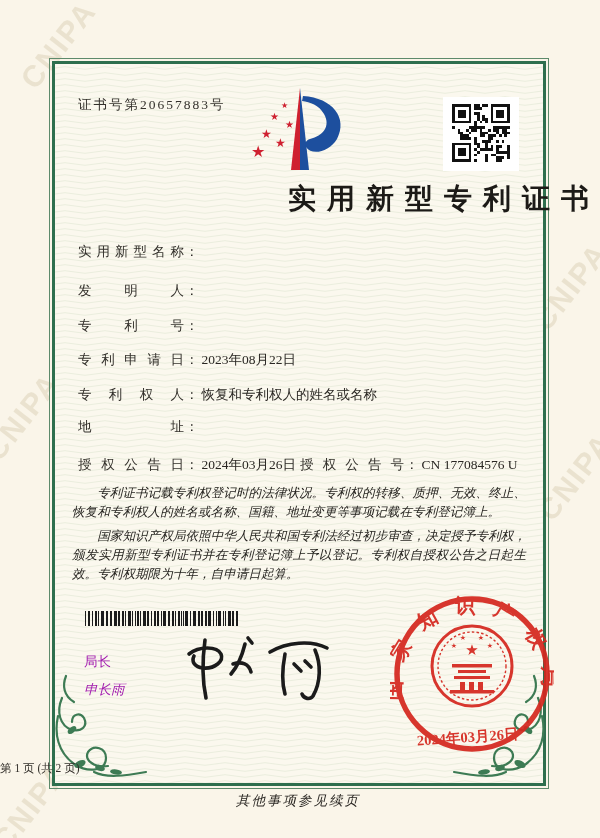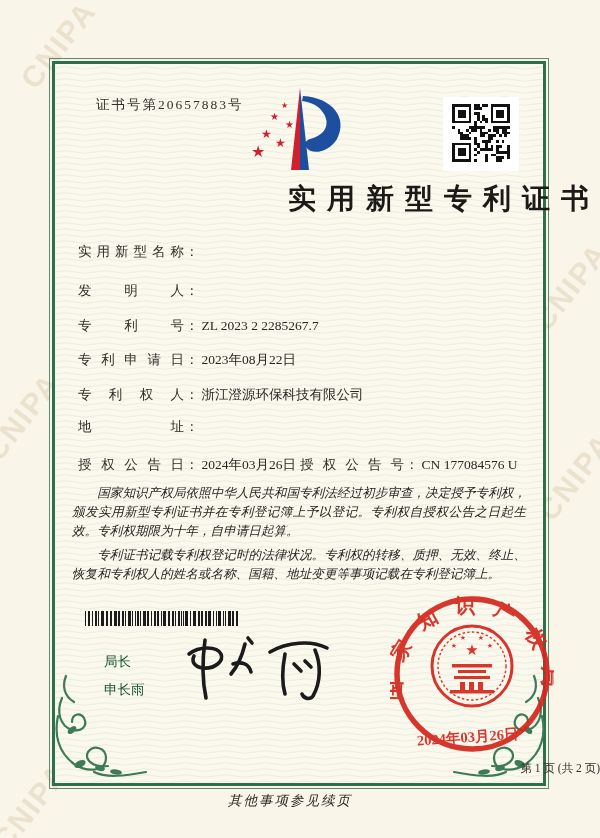--- a/index.html
+++ b/index.html
@@ -17,21 +17,21 @@
   }
   .wm.light{color:rgba(226,218,196,0.5);}
   
   .cert{
     position:absolute;left:52px;top:61px;width:488px;height:719px;
     border:3px solid #2e6f4e;outline:1px solid #5d8a6b;outline-offset:2px;
     background:#fbf8ee;
   }
   .waves{position:absolute;left:0;top:0;width:100%;height:100%;pointer-events:none;}
   
-  .cert-no{position:absolute;left:96px;top:96px;font-size:13.5px;letter-spacing:2px;color:#33302b;}
+  .cert-no{position:absolute;left:78px;top:96px;font-size:13.5px;letter-spacing:2px;color:#33302b;}
   .logo{position:absolute;left:247px;top:84px;width:106px;height:90px;}
   .logo svg{position:absolute;left:0;top:0;}
   .logo .star{position:absolute;color:#cf2030;line-height:1;font-family:"DejaVu Sans",sans-serif;}
   .qr-wrap{position:absolute;left:443px;top:97px;width:76px;height:74px;background:#ffffff;}
   .qr-wrap svg{position:absolute;left:9px;top:7px;}
   .title{
     position:absolute;left:0;top:180px;width:600px;text-align:right;
     font-size:28px;font-weight:bold;letter-spacing:11px;color:#1c1a17;
   }
   
@@ -43,31 +43,31 @@
   .f-value.wrap{max-width:336px;}
   .pair2{position:absolute;left:222px;top:0;display:flex;align-items:flex-start;}
   .pair2 .f-label{width:104px;}
   
   .paras{position:absolute;left:72px;top:484px;width:454px;font-size:12.6px;line-height:19px;
          text-align:justify;color:#262420;font-style:italic;}
   .paras p{margin:0 0 5px 0;text-indent:2em;}
   
   .barcode{position:absolute;left:85px;top:611px;width:154px;height:15px;}
   
-  .signer{position:absolute;left:104px;top:655px;font-family:"Liberation Sans","DejaVu Sans",sans-serif;
-          font-size:13.5px;color:#14532d;line-height:1;}
+  .signer{position:absolute;left:84px;top:655px;font-family:"Liberation Sans","DejaVu Sans",sans-serif;
+          font-size:13.5px;color:#a21caf;line-height:1;}
   .signer .t{display:block;}
-  .signer .n{display:block;margin-top:14px;}
+  .signer .n{display:block;margin-top:14px;font-style:italic;}
   .signature{position:absolute;left:175px;top:626px;width:165px;height:80px;}
   
   .seal{position:absolute;left:390px;top:592px;width:164px;height:164px;opacity:0.93;}
   
-  .page-note{position:absolute;left:0;top:761px;width:600px;text-align:right;font-size:11.5px;color:#33302b;}
+  .page-note{position:absolute;left:0;top:761px;width:600px;text-align:left;font-size:11.5px;color:#33302b;}
   .footer-note{position:absolute;left:0;top:792px;width:580px;text-align:center;font-size:13.5px;
-               color:#2a2723;font-style:italic;letter-spacing:2px;}
+               color:#2a2723;font-style:italic;letter-spacing:2px;padding-left:8px;}
   .flourish{position:absolute;width:96px;height:112px;pointer-events:none;}
   .flourish.bl{left:54px;top:668px;}
   .flourish.br{right:54px;top:668px;transform:scaleX(-1);}
 </style>
 </head>
 <body>
 
 <div class="wm" style="left:8px;top:28px;font-size:30px;">CNIPA</div>
 <div class="wm light" style="left:290px;top:200px;font-size:34px;">CNIPA</div>
 <div class="wm" style="left:520px;top:270px;font-size:30px;">CNIPA</div>
@@ -483,42 +483,41 @@
       </span>
       <span class="f-colon">：</span>
   </div>
   <div class="frow" style="top:317px;">
     <span class="f-label">
         <span>专</span>
         <span>利</span>
         <span>号</span>
       </span>
       <span class="f-colon">：</span>
-    <span class="f-value">ZL 2023 2 2285267.7</span>
   </div>
   <div class="frow" style="top:351px;">
     <span class="f-label">
         <span>专</span>
         <span>利</span>
         <span>申</span>
         <span>请</span>
         <span>日</span>
       </span>
       <span class="f-colon">：</span>
     <span class="f-value">2023年08月22日</span>
   </div>
   <div class="frow" style="top:386px;">
     <span class="f-label">
         <span>专</span>
         <span>利</span>
         <span>权</span>
         <span>人</span>
       </span>
       <span class="f-colon">：</span>
-    <span class="f-value">浙江澄源环保科技有限公司</span>
+    <span class="f-value">恢复和专利权人的姓名或名称</span>
   </div>
   <div class="frow" style="top:418px;">
     <span class="f-label">
         <span>地</span>
         <span>址</span>
       </span>
       <span class="f-colon">：</span>
   </div>
   <div class="frow" style="top:456px;width:460px;">
     <span class="f-label">
@@ -538,22 +537,22 @@
           <span>告</span>
           <span>号</span>
         </span>
         <span class="f-colon">：</span>
       <span class="f-value">CN 177084576 U</span>
     </span>
   </div>
 </div>
 
 <div class="paras">
+  <p>专利证书记载专利权登记时的法律状况。专利权的转移、质押、无效、终止、恢复和专利权人的姓名或名称、国籍、地址变更等事项记载在专利登记簿上。</p>
   <p>国家知识产权局依照中华人民共和国专利法经过初步审查，决定授予专利权，颁发实用新型专利证书并在专利登记簿上予以登记。专利权自授权公告之日起生效。专利权期限为十年，自申请日起算。</p>
-  <p>专利证书记载专利权登记时的法律状况。专利权的转移、质押、无效、终止、恢复和专利权人的姓名或名称、国籍、地址变更等事项记载在专利登记簿上。</p>
 </div>
 
 <svg class="barcode" id="barcode" width="154" height="15">
     <rect x="0" y="0" width="1" height="15" fill="#1c1c1c"></rect>
     <rect x="3" y="0" width="2" height="15" fill="#1c1c1c"></rect>
     <rect x="7" y="0" width="1" height="15" fill="#1c1c1c"></rect>
     <rect x="10" y="0" width="2" height="15" fill="#1c1c1c"></rect>
     <rect x="13" y="0" width="1" height="15" fill="#1c1c1c"></rect>
     <rect x="16" y="0" width="3" height="15" fill="#1c1c1c"></rect>
     <rect x="21" y="0" width="2" height="15" fill="#1c1c1c"></rect>

